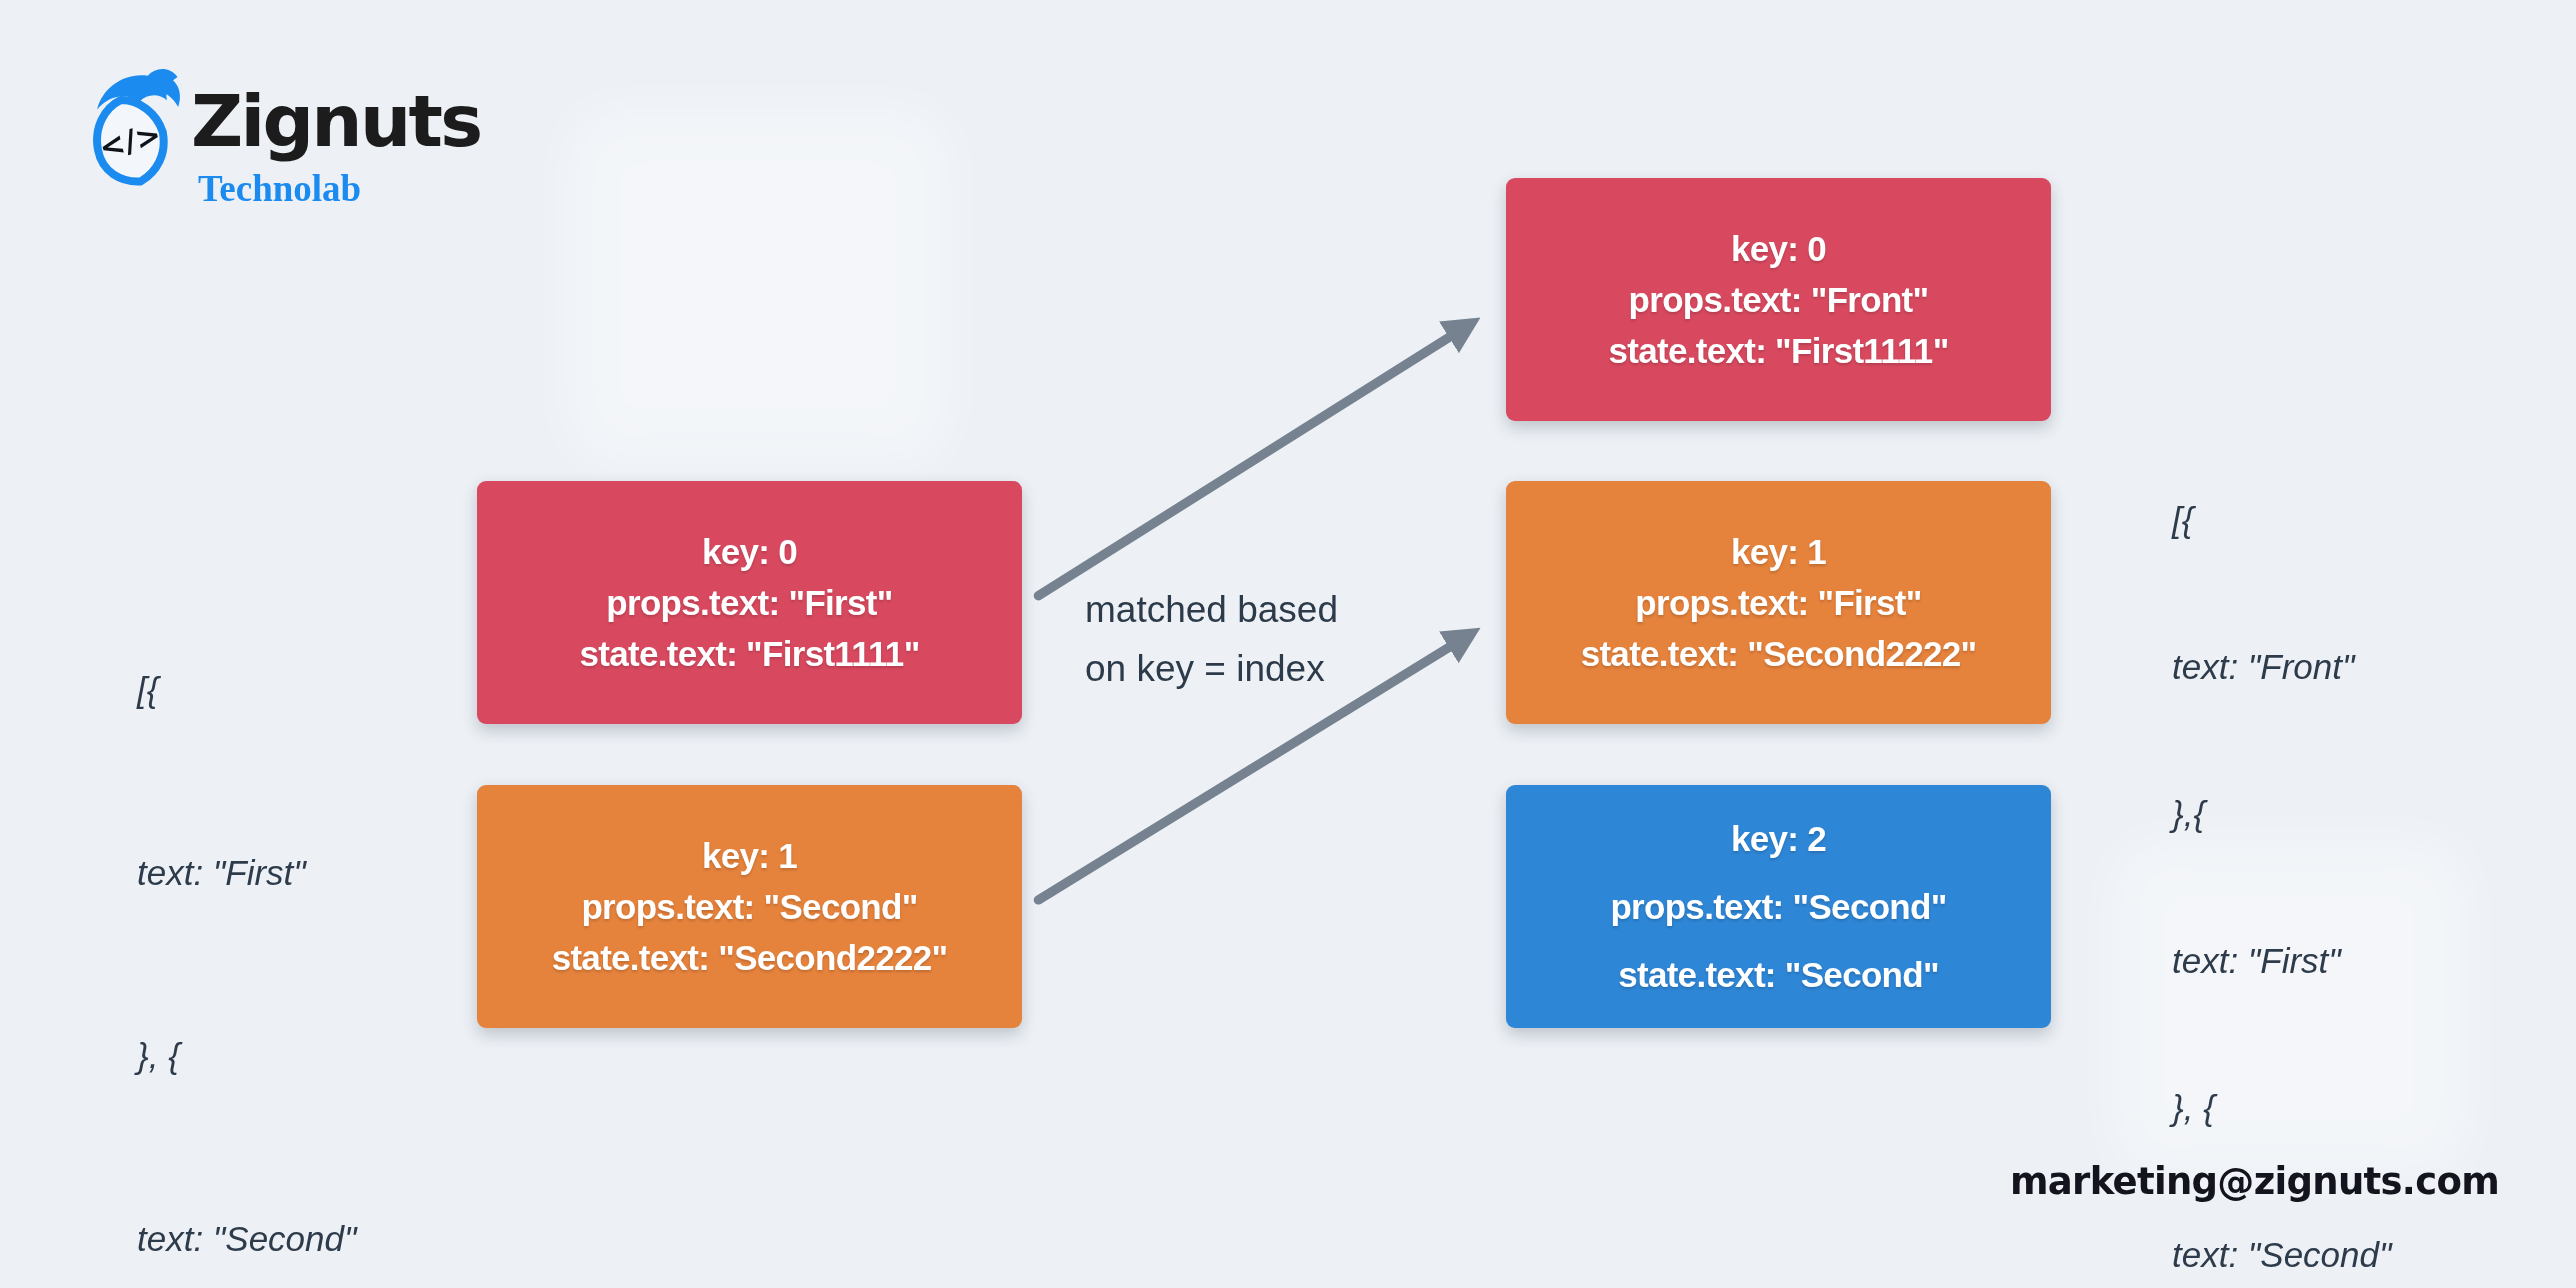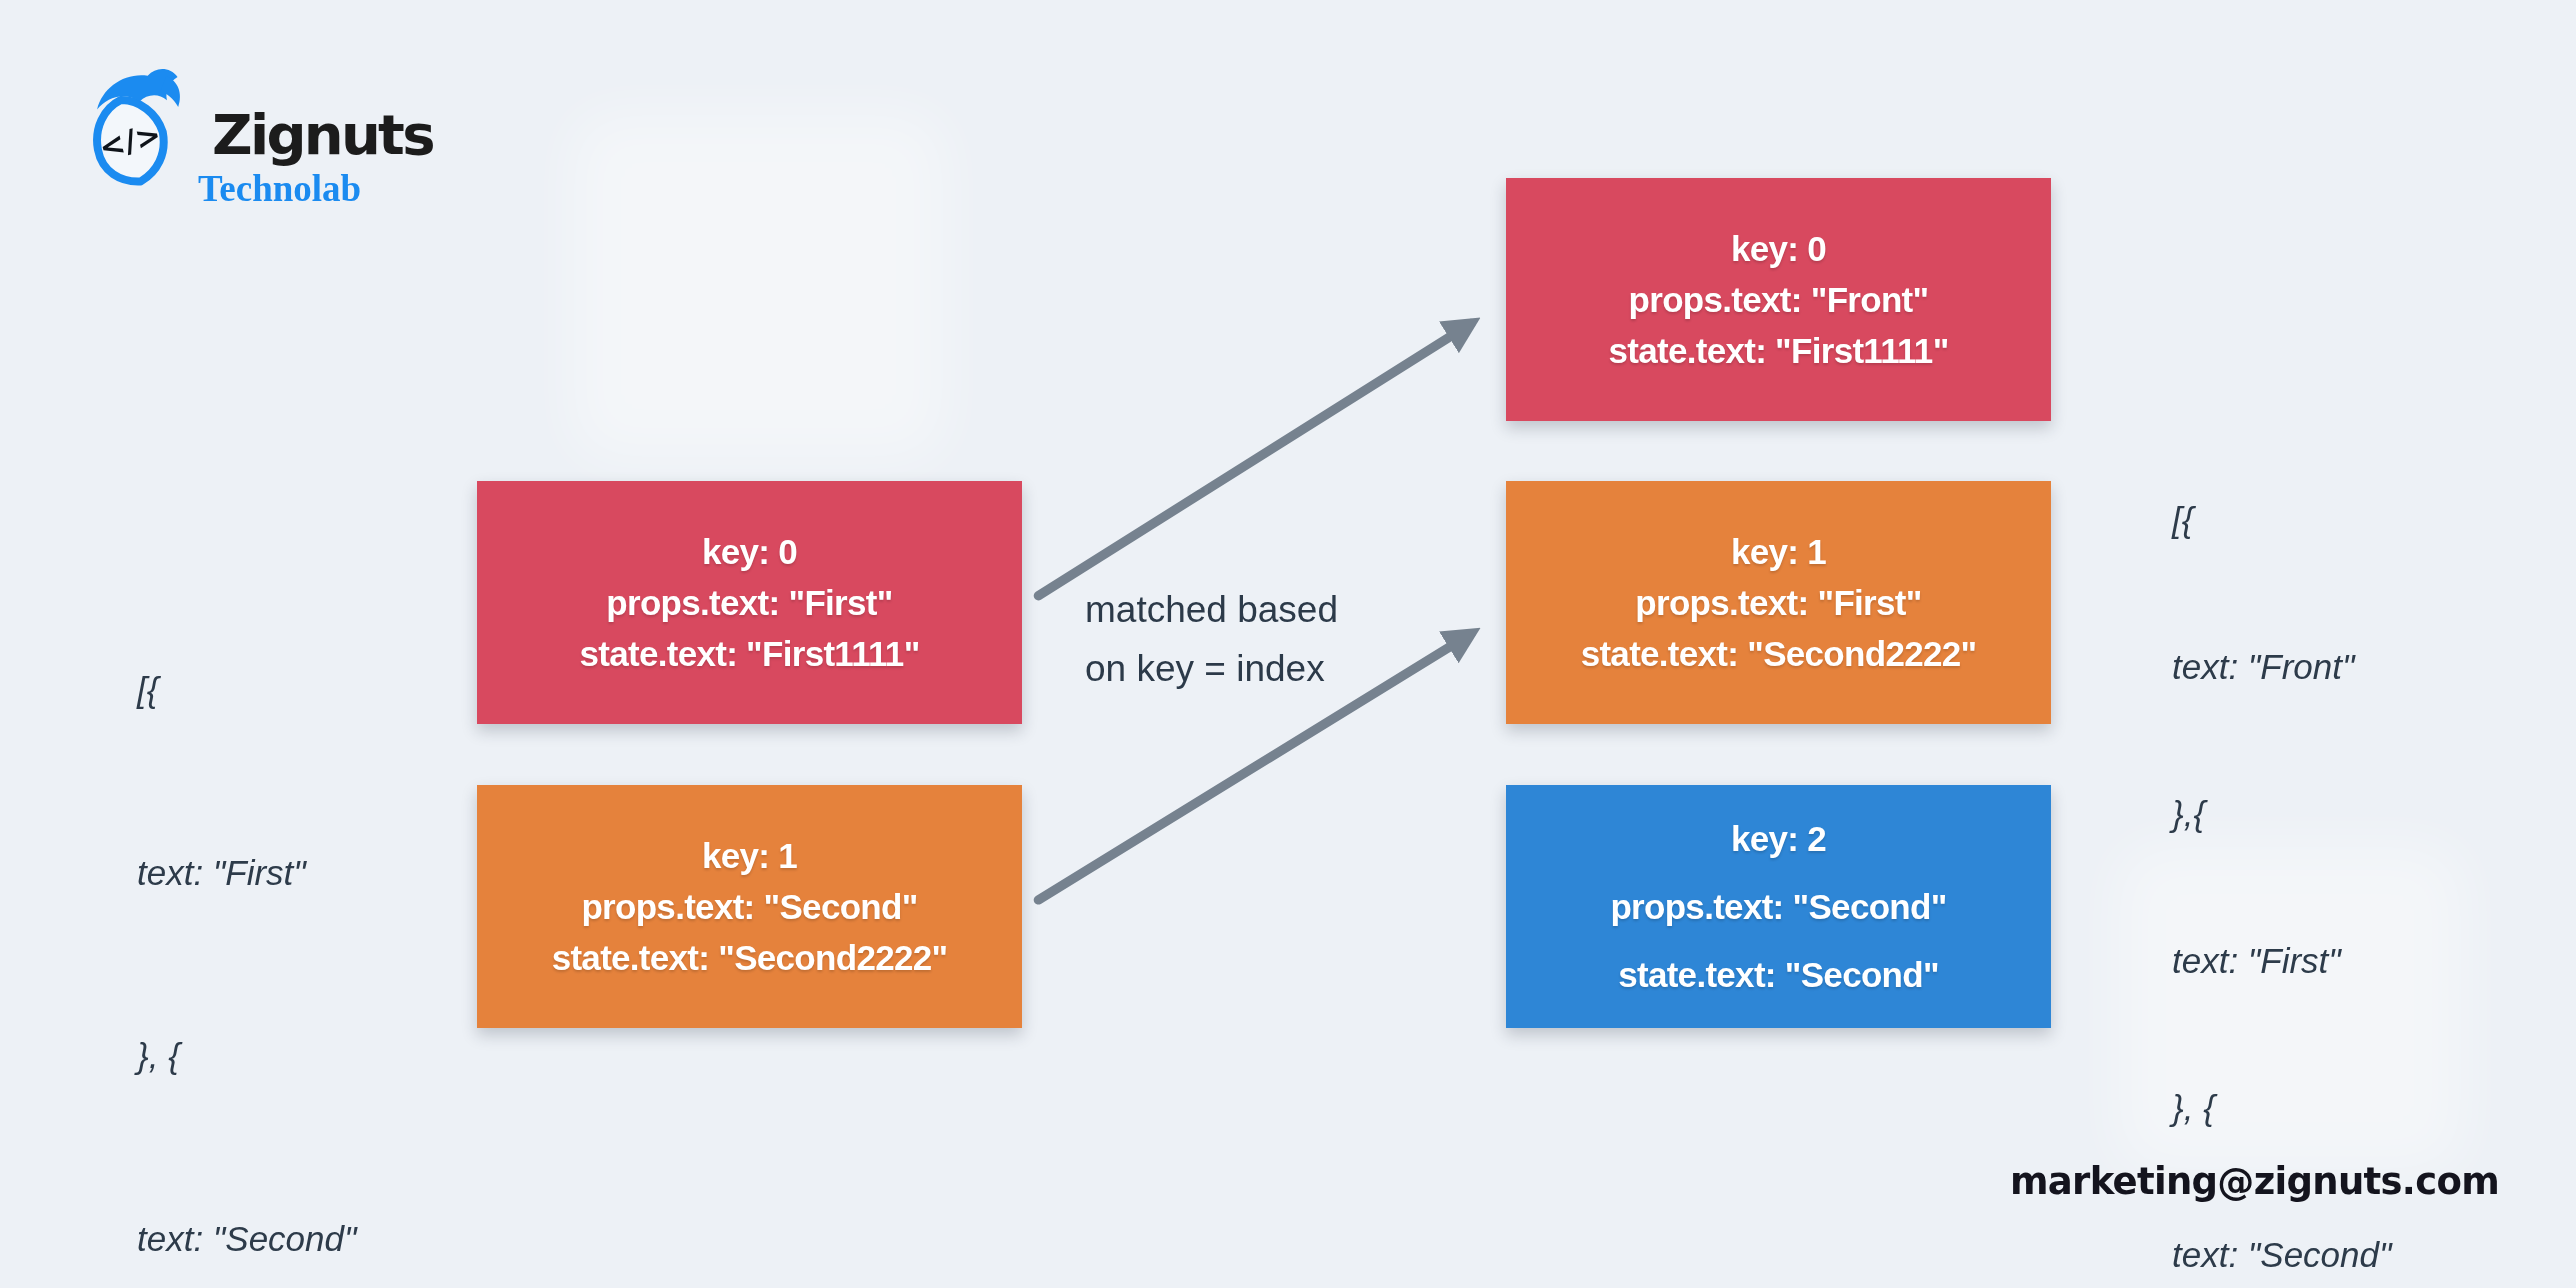--- a/index.html
+++ b/index.html
@@ -11,43 +11,42 @@
   .canvas{position:absolute;left:0;top:0;width:2576px;height:1288px;}
 
   
   .watermark{position:absolute;background:rgba(255,255,255,.38);filter:blur(27px);border-radius:40px;}
   .wm1{left:572px;top:113px;width:373px;height:346px;}
   .wm2{left:2117px;top:845px;width:346px;height:326px;}
 
   
   .logo-icon{position:absolute;left:77px;top:63px;}
   .logo-name{
-    position:absolute;left:212px;top:85px;
+    position:absolute;left:191px;top:85px;
     font-family:"DejaVu Sans",sans-serif;font-weight:bold;
-    font-size:56px;letter-spacing:-2.7px;line-height:1;
+    font-size:72px;letter-spacing:-2.7px;line-height:1;
     color:var(--logo-black,#1c1c1c);
-    margin-top:22px;
   }
   .logo-tagline{
     position:absolute;left:198px;top:170px;width:274px;text-align:left;
     font-family:Liberation Serif, serif;font-weight:bold;
     font-size:37px;line-height:1;color:var(--logo-blue,#1789f0);
   }
 
   
   .code{
     position:absolute;font-style:italic;color:var(--code-text,#2d3b4a);
     font-size:35px;white-space:pre;
   }
   .code-left{left:137px;top:537px;line-height:61px;}
   .code-right{left:2172px;top:397px;line-height:49px;}
 
   
   .card{
-    position:absolute;width:545px;height:243px;border-radius:0;
+    position:absolute;width:545px;height:243px;border-radius:9px;
     display:flex;flex-direction:column;justify-content:center;align-items:center;
     box-shadow:0 6.7px 14.6px rgba(30,40,60,.22);
   }
   .card-line{
     color:#ffffff;font-weight:bold;font-size:35px;line-height:51px;
     text-align:center;text-shadow:0 2px 2.7px rgba(0,0,0,.16);
     letter-spacing:-0.7px;white-space:pre;
   }
   .card-l0{left:477px;top:481px;}
   .card-l1{left:477px;top:785px;}

